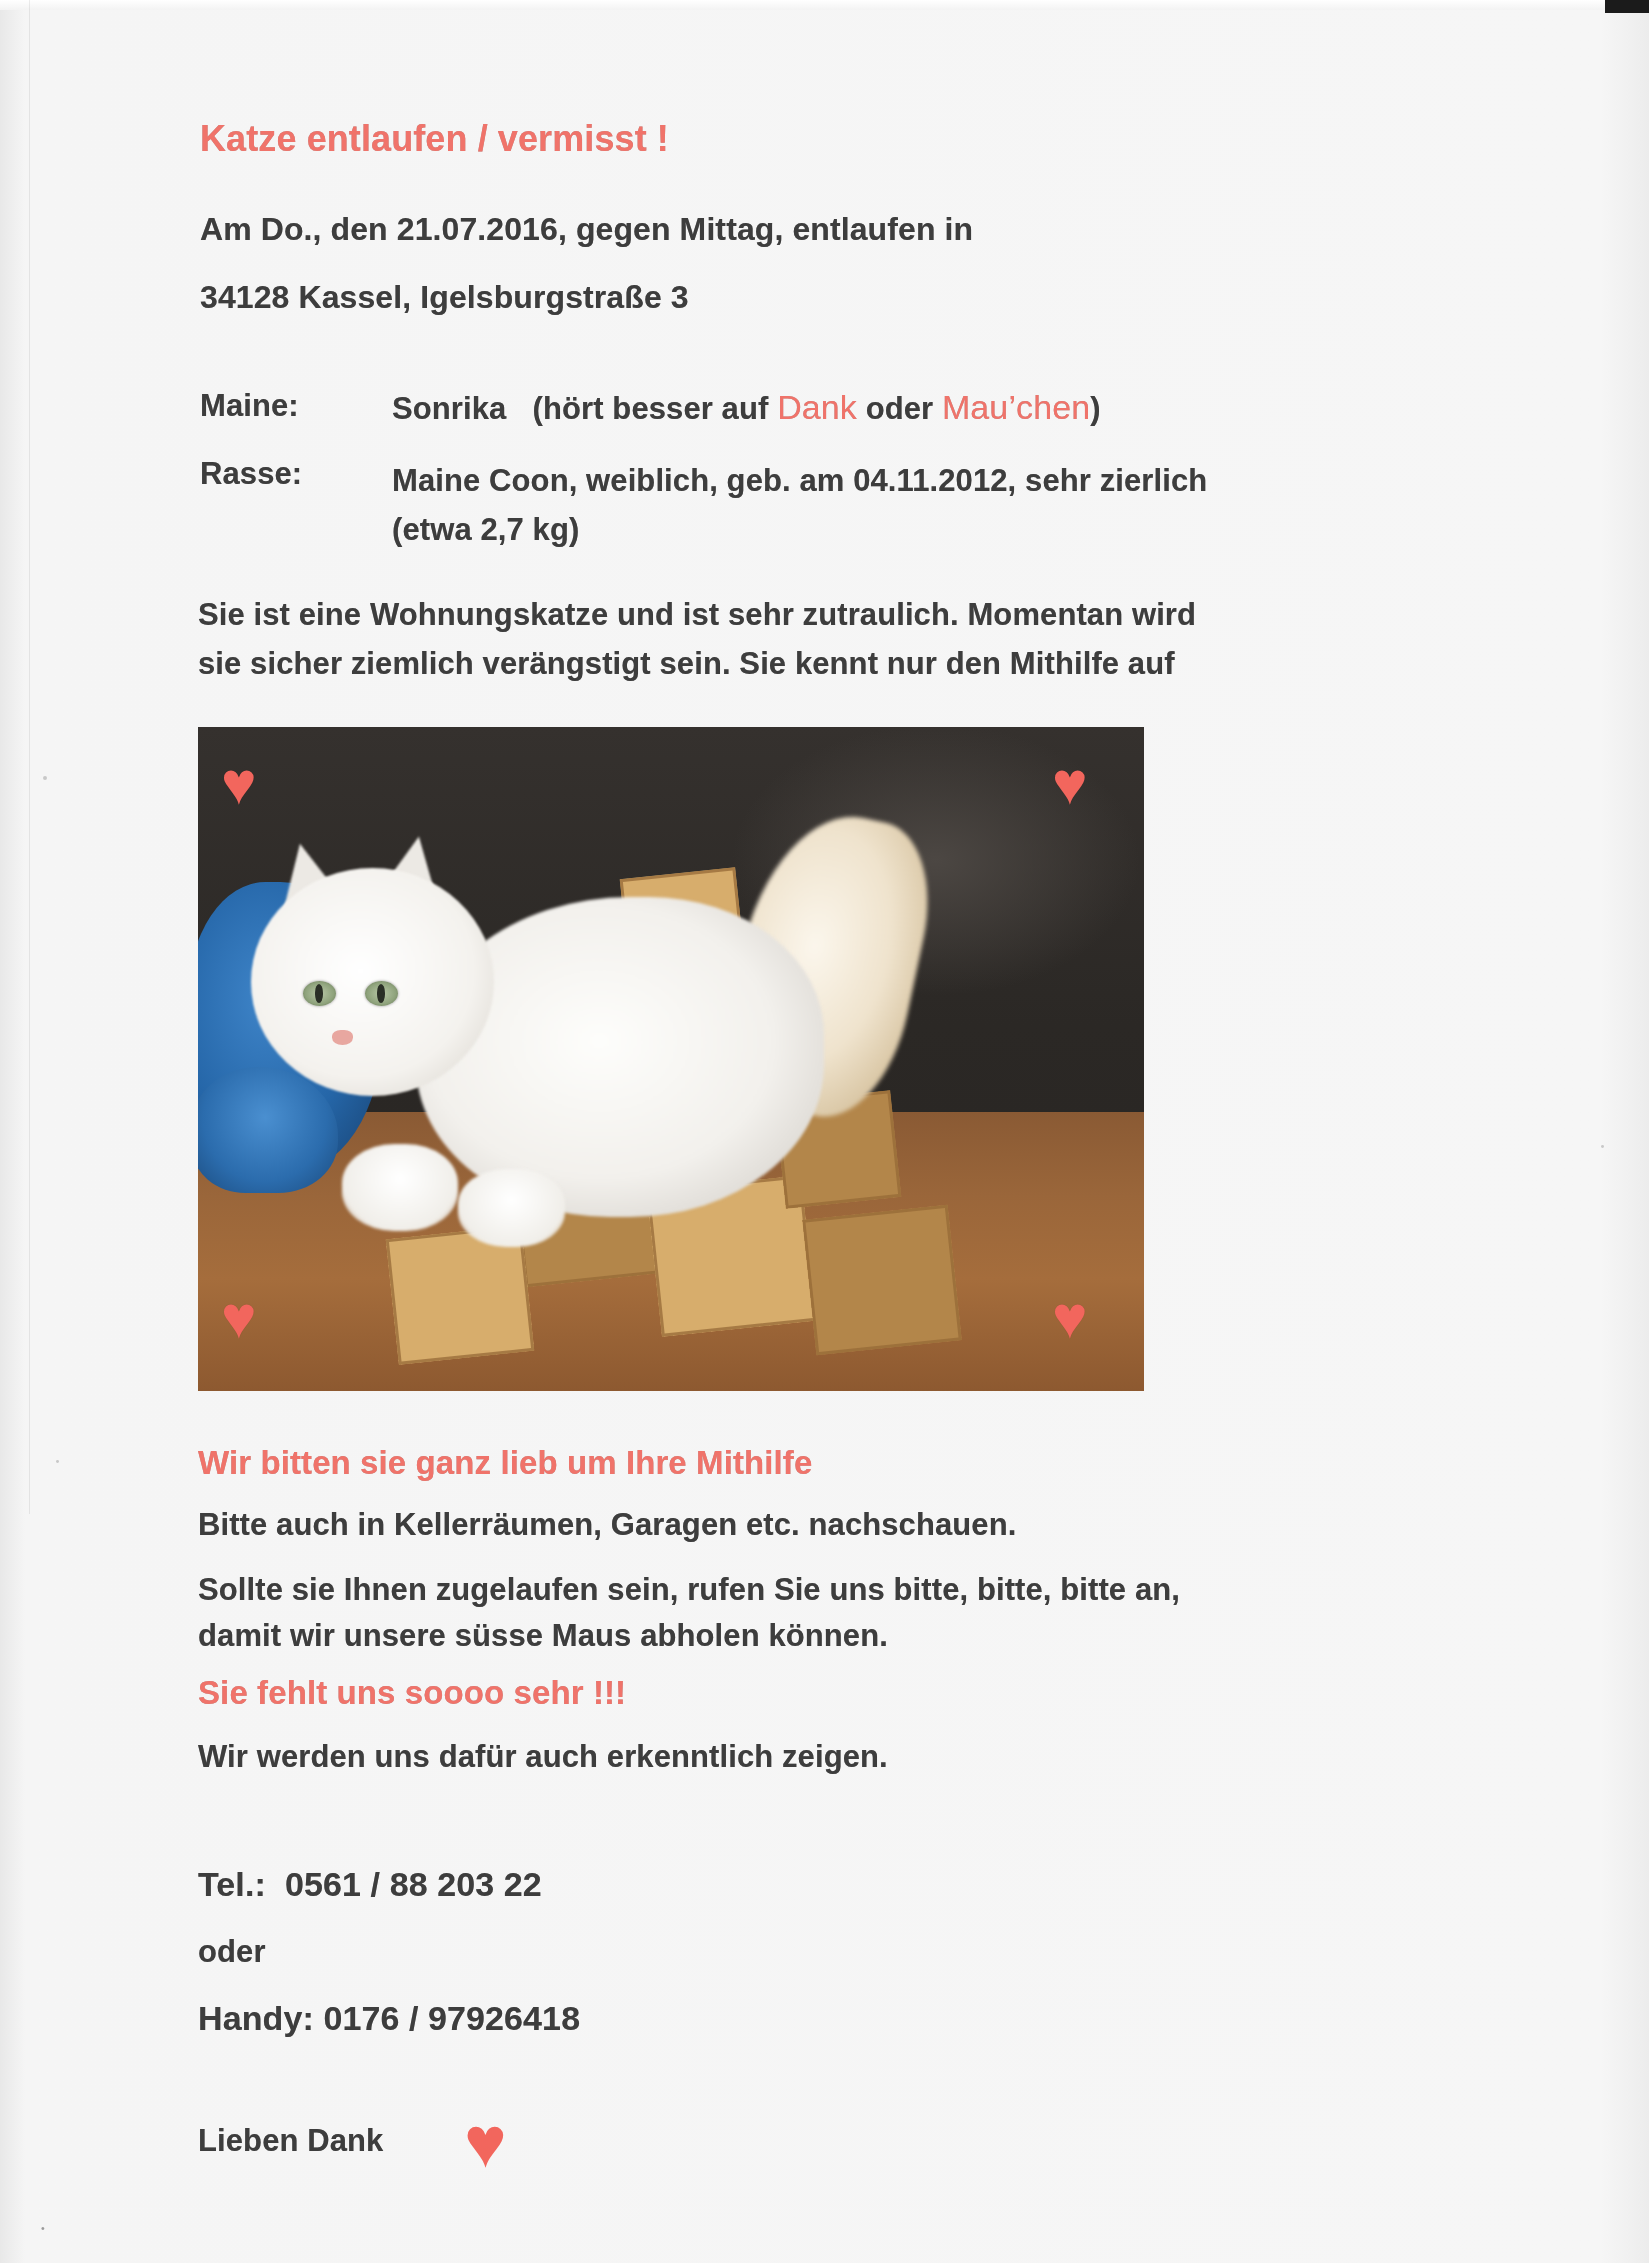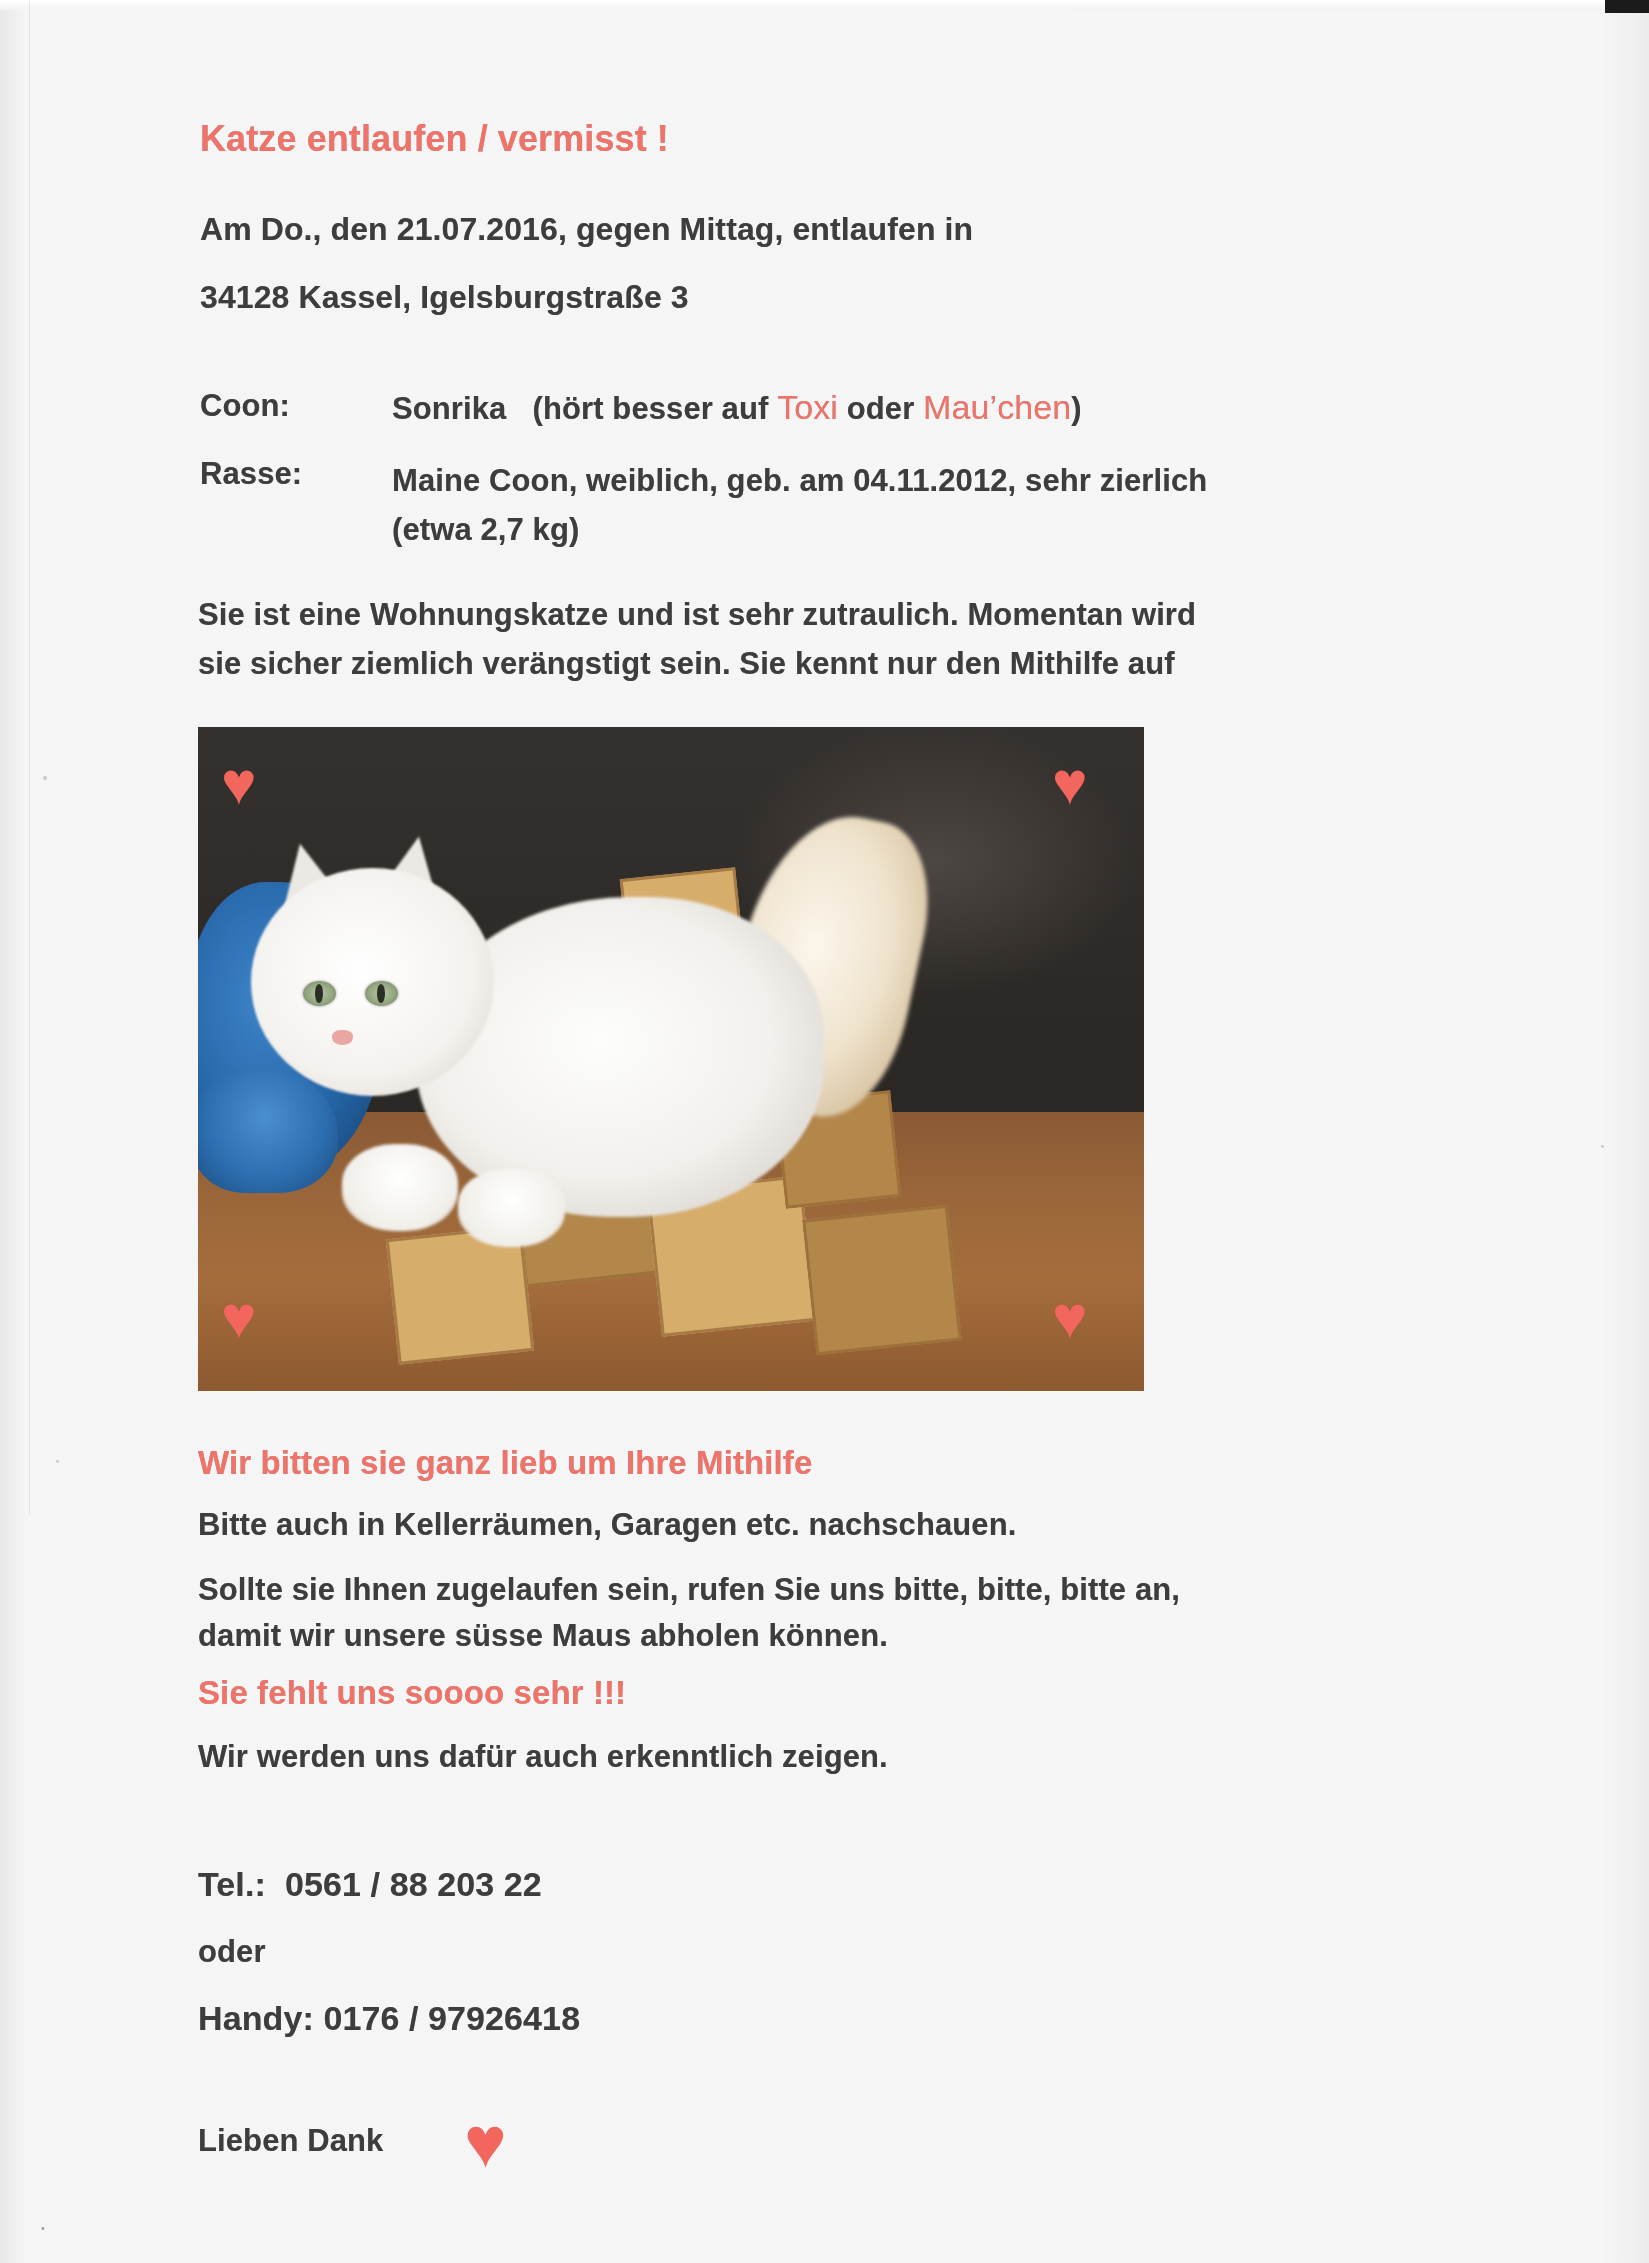--- a/index.html
+++ b/index.html
@@ -344,23 +344,23 @@
   <div class="scan-speck" style="left:56px; top:1460px; width:2.9px; height:2.9px;"></div>
 
   <div class="content">
 
     <div class="txt accent title">Katze entlaufen / vermisst !</div>
 
     <div class="txt line-date">Am Do., den 21.07.2016, gegen Mittag, entlaufen in</div>
 
     <div class="txt line-addr">34128 Kassel, Igelsburgstraße 3</div>
 
-    <div class="txt label-name">Coon:</div>
-
-    <div class="txt val-name"><span>Sonrika   (hört besser auf </span><span class="accent alias-big">Toxi</span><span> oder </span><span class="accent alias-big">Mau’chen</span><span>)</span></div>
+    <div class="txt label-name">Maine:</div>
+
+    <div class="txt val-name"><span>Sonrika   (hört besser auf </span><span class="accent alias-big">Dank</span><span> oder </span><span class="accent alias-big">Mau’chen</span><span>)</span></div>
 
     <div class="txt label-rasse">Rasse:</div>
 
     <div class="txt val-rasse"><span>Maine Coon, weiblich, geb. am 04.11.2012, sehr zierlich</span><br><span>(etwa 2,7 kg)</span></div>
 
     <div class="txt para-intro"><span>Sie ist eine Wohnungskatze und ist sehr zutraulich. Momentan wird</span><br><span>sie sicher ziemlich verängstigt sein. Sie kennt nur den Mithilfe auf</span><br></div>
 
     <div class="photo-frame">
       <div class="photo-bg"></div>
 

